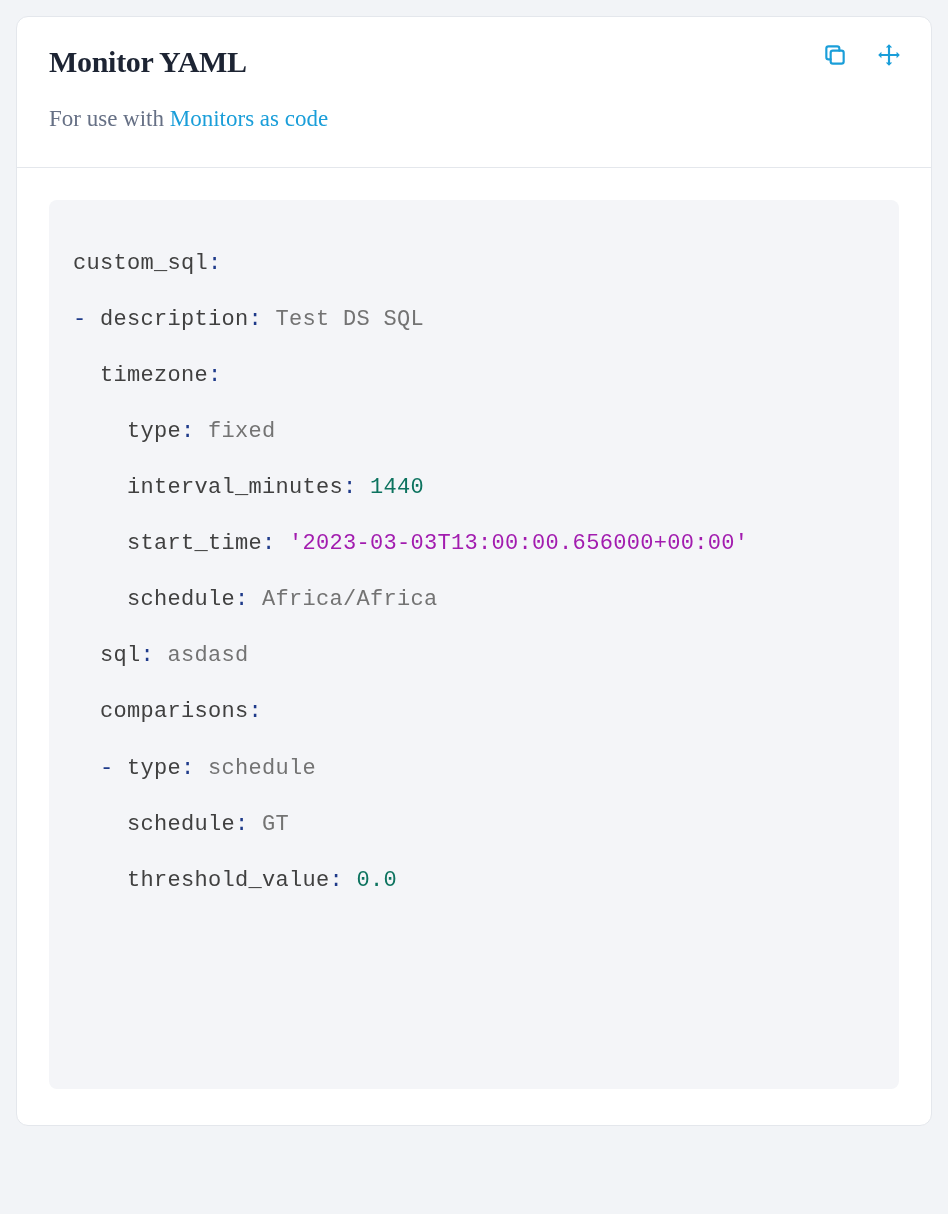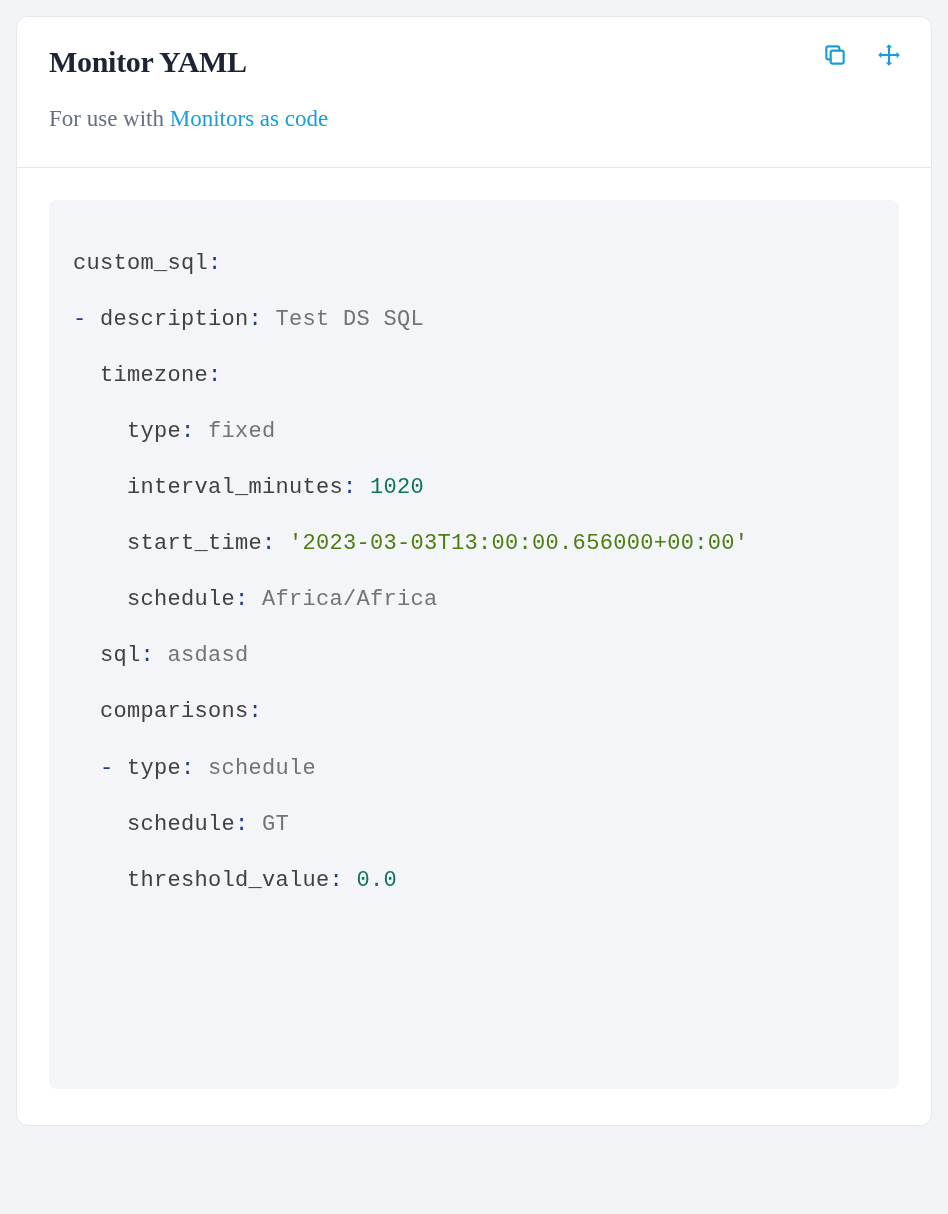--- a/index.html
+++ b/index.html
@@ -66,21 +66,21 @@
     line-height: 2.55;
     color: #1d2433;
     white-space: pre;
     overflow: auto;
     letter-spacing: 0.3px;
   }
   .tok-key   { color: #404040; }
   .tok-dash  { color: #1e3a8a; }
   .tok-val   { color: #737373; }
   .tok-num   { color: #0d735f; }
-  .tok-str   { color: #4d7c0f; }
+  .tok-str   { color: #a21caf; }
   .tok-colon { color: #1e3a8a; }
 </style>
 </head>
 <body>
 
 <div class="card">
   <div class="card-header">
     <div class="header-actions">
       <div class="icon-btn">
         <svg width="26" height="26" viewBox="0 0 24 24" fill="none" stroke="currentColor" stroke-width="2" stroke-linecap="round" stroke-linejoin="round">
@@ -95,21 +95,21 @@
       </div>
     </div>
     <h2 class="header-title">Monitor YAML</h2>
     <div class="header-sub"><span>For use with </span><a href="#">Monitors as code</a></div>
   </div>
   <div class="card-body">
 <div class="code-block"><span class="tok-key">custom_sql</span><span class="tok-colon">:</span>
 <span class="tok-dash">-</span> <span class="tok-key">description</span><span class="tok-colon">:</span> <span class="tok-val">Test DS SQL</span>
   <span class="tok-key">timezone</span><span class="tok-colon">:</span>
     <span class="tok-key">type</span><span class="tok-colon">:</span> <span class="tok-val">fixed</span>
-    <span class="tok-key">interval_minutes</span><span class="tok-colon">:</span> <span class="tok-num">1020</span>
+    <span class="tok-key">interval_minutes</span><span class="tok-colon">:</span> <span class="tok-num">1440</span>
     <span class="tok-key">start_time</span><span class="tok-colon">:</span> <span class="tok-str">'2023-03-03T13:00:00.656000+00:00'</span>
     <span class="tok-key">schedule</span><span class="tok-colon">:</span> <span class="tok-val">Africa/Africa</span>
   <span class="tok-key">sql</span><span class="tok-colon">:</span> <span class="tok-val">asdasd</span>
   <span class="tok-key">comparisons</span><span class="tok-colon">:</span>
   <span class="tok-dash">-</span> <span class="tok-key">type</span><span class="tok-colon">:</span> <span class="tok-val">schedule</span>
     <span class="tok-key">schedule</span><span class="tok-colon">:</span> <span class="tok-val">GT</span>
     <span class="tok-key">threshold_value</span><span class="tok-colon">:</span> <span class="tok-num">0.0</span></div>
   </div>
 </div>
 

